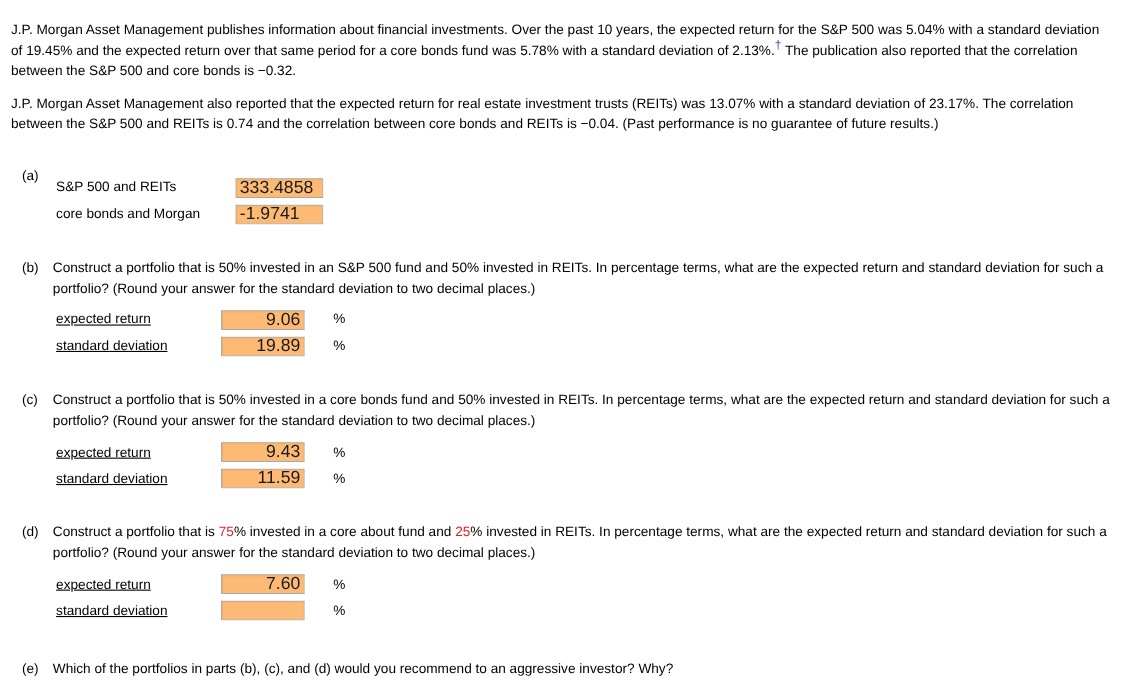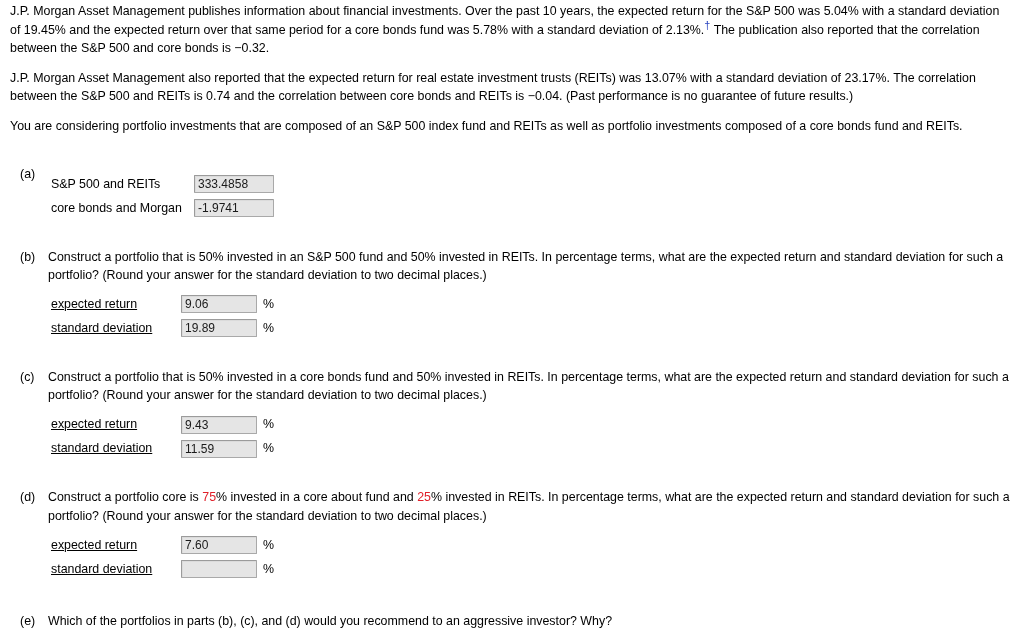--- a/index.html
+++ b/index.html
@@ -20,21 +20,21 @@
   }
   .page {
     width: 1024px;
     position: relative;
     padding: 0;
   }
 
   
   .intro {
     margin: 0;
-    padding: 2px 14px 0 10px;
+    padding: 18px 14px 0 10px;
   }
   .intro p {
     margin: 0 0 11px 0;
     text-align: left;
   }
   .dagger {
     color: #2b45c0;
     font-size: 11px;
     vertical-align: super;
     line-height: 0;
@@ -60,45 +60,46 @@
 
   
   .answer-rows {
     margin-top: 9px;
   }
   .answer-row {
     display: flex;
     align-items: center;
     margin-bottom: 3px;
     height: 21px;
+    gap: 20px;
   }
   .answer-label {
     flex: 0 0 auto;
     padding-left: 3px;
   }
   .answer-label.wide { width: 143px; }
   .answer-label.narrow { width: 130px; text-decoration: underline; }
 
   .txt-input {
     box-sizing: border-box;
     height: 18px;
     border: 1px solid #a9a9a9;
     border-top-color: #9b9b9b;
     border-left-color: #9b9b9b;
-    background: #e5e5e5;
+    background: #fdba74;
     font-family: "Liberation Sans", sans-serif;
-    font-size: 12px;
+    font-size: 16px;
     color: #1a1a1a;
     padding: 4px 3px;
     outline: none;
     border-radius: 1px;
     box-shadow: inset 1px 1px 0 rgba(0,0,0,0.045);
   }
   .txt-input.w80 { width: 80px; }
-  .txt-input.w76 { width: 76px; }
+  .txt-input.w76 { width: 76px; text-align: right; }
 
   .pct {
     margin-left: 6px;
   }
 
   
   .hl {
     color: #e0202a;
   }
   .e-question {
@@ -110,21 +111,20 @@
   .spacer-lg { height: 30px; }
 </style>
 </head>
 <body>
 
 <div class="page">
 
   <div class="intro">
     <p><span>J.P. Morgan Asset Management publishes information about financial investments. Over the past 10 years, the expected return for the S&amp;P 500 was 5.04% with a standard deviation of 19.45% and the expected return over that same period for a core bonds fund was 5.78% with a standard deviation of 2.13%.</span><span class="dagger">†</span><span> The publication also reported that the correlation between the S&amp;P 500 and core bonds is −0.32.</span></p>
     <p>J.P. Morgan Asset Management also reported that the expected return for real estate investment trusts (REITs) was 13.07% with a standard deviation of 23.17%. The correlation between the S&amp;P 500 and REITs is 0.74 and the correlation between core bonds and REITs is −0.04. (Past performance is no guarantee of future results.)</p>
-    <p>You are considering portfolio investments that are composed of an S&amp;P 500 index fund and REITs as well as portfolio investments composed of a core bonds fund and REITs.</p>
   </div>
 
   <div class="spacer-sm"></div>
 
   <div class="part">
     <div class="part-letter">(a)</div>
     <div class="part-body">
       <div class="answer-rows">
         <div class="answer-row">
           <span class="answer-label wide">S&amp;P 500 and REITs</span>
@@ -178,21 +178,21 @@
         </div>
       </div>
     </div>
   </div>
 
   <div class="spacer-md"></div>
 
   <div class="part">
     <div class="part-letter">(d)</div>
     <div class="part-body">
-      <p class="part-prompt"><span>Construct a portfolio core is </span><span class="hl">75</span><span>% invested in a core about fund and </span><span class="hl">25</span><span>% invested in REITs. In percentage terms, what are the expected return and standard deviation for such a portfolio? (Round your answer for the standard deviation to two decimal places.)</span></p>
+      <p class="part-prompt"><span>Construct a portfolio that is </span><span class="hl">75</span><span>% invested in a core about fund and </span><span class="hl">25</span><span>% invested in REITs. In percentage terms, what are the expected return and standard deviation for such a portfolio? (Round your answer for the standard deviation to two decimal places.)</span></p>
       <div class="answer-rows">
         <div class="answer-row">
           <span class="answer-label narrow">expected return</span>
           <input class="txt-input w76" type="text" value="7.60" style="">
           <span class="pct">%</span>
         </div>
         <div class="answer-row">
           <span class="answer-label narrow">standard deviation</span>
           <input class="txt-input w76" type="text" value="" style="">
           <span class="pct">%</span>

